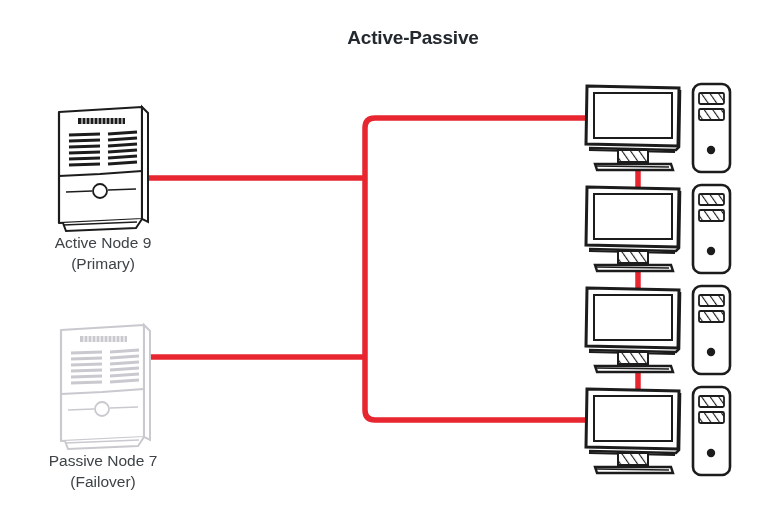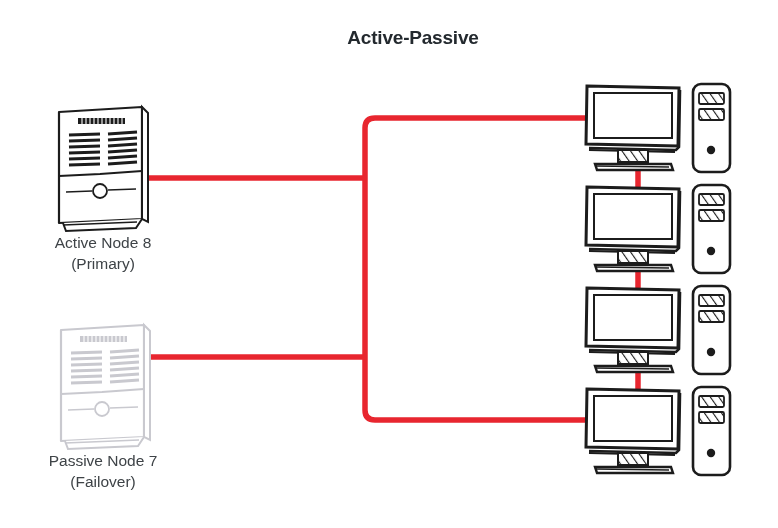--- a/index.html
+++ b/index.html
@@ -44,21 +44,21 @@
     white-space: pre;
   }
   #label-active { left: 18px; top: 232px; width: 170px; }
   #label-passive { left: 18px; top: 450px; width: 170px; }
 </style>
 </head>
 <body>
 
 <div class="diagram-title">Active-Passive</div>
 
-<div class="node-label" id="label-active">Active Node 8
+<div class="node-label" id="label-active">Active Node 9
 (Primary)</div>
 <div class="node-label" id="label-passive">Passive Node 7
 (Failover)</div>
 
 <svg id="canvas" viewBox="0 0 778 528" xmlns="http://www.w3.org/2000/svg">
 
   <defs>
 
     <pattern id="hatch" width="7" height="7" patternTransform="rotate(-35)" patternUnits="userSpaceOnUse">
       <rect width="7" height="7" fill="#ffffff"></rect>

